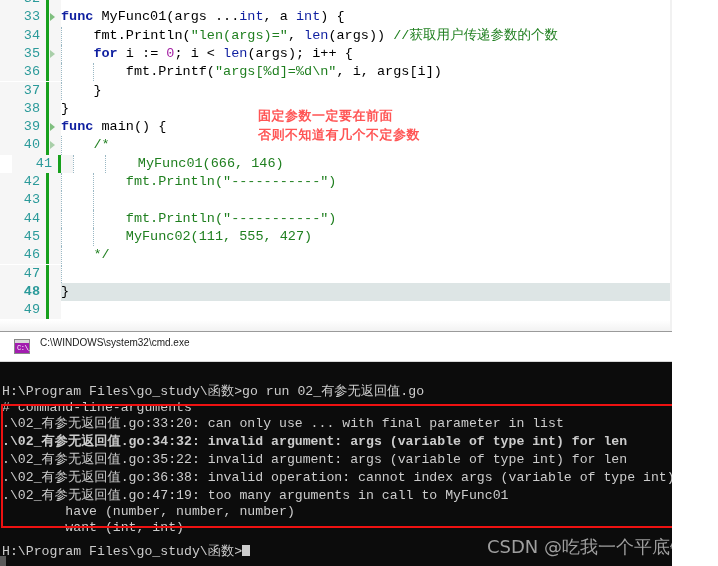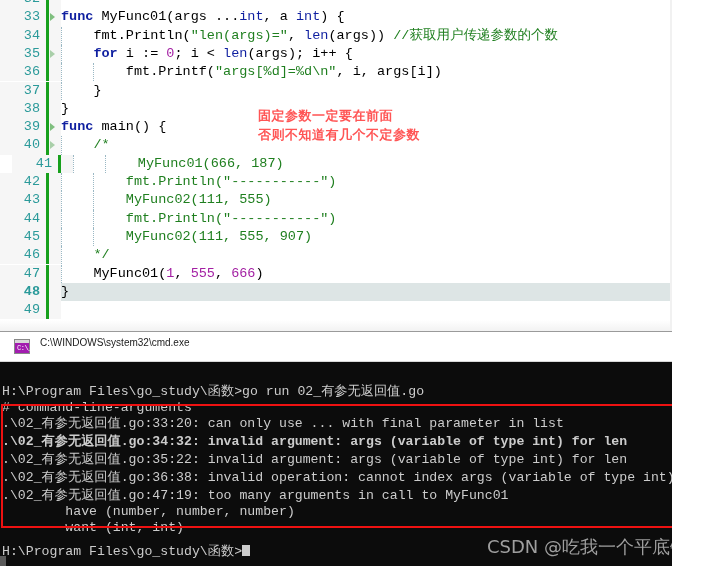--- a/index.html
+++ b/index.html
@@ -328,27 +328,27 @@
       <div class="code-area" id="code-area">
           <div class="code-line" style="top: 0px; position: absolute; left: 0px; width: 700px;"><div class="gutter">32</div><div class="vline"></div><div class="gutter-gap"></div><div class="code-text"></div></div>
           <div class="code-line" style="top: 18.3px; position: absolute; left: 0px; width: 700px;"><div class="gutter">33</div><div class="vline"></div><div class="gutter-gap"></div><div class="fold"></div><div class="code-text"><span class="kw">func</span> <span class="plain">MyFunc01</span>(<span class="plain">args</span> ...<span class="typ">int</span>, <span class="plain">a</span> <span class="typ">int</span>) {</div></div>
           <div class="code-line" style="top: 36.6px; position: absolute; left: 0px; width: 700px;"><div class="gutter">34</div><div class="vline"></div><div class="gutter-gap"></div><div class="indent-guide" style="left: 61px;"></div><div class="code-text">    <span class="plain">fmt</span>.<span class="plain">Println</span>(<span class="str">"len(args)="</span>, <span class="ident">len</span>(<span class="plain">args</span>)) <span class="cmt">//获取用户传递参数的个数</span></div></div>
           <div class="code-line" style="top: 54.9px; position: absolute; left: 0px; width: 700px;"><div class="gutter">35</div><div class="vline"></div><div class="gutter-gap"></div><div class="fold light"></div><div class="indent-guide" style="left: 61px;"></div><div class="code-text">    <span class="kw">for</span> <span class="plain">i</span> := <span class="num">0</span>; <span class="plain">i</span> &lt; <span class="ident">len</span>(<span class="plain">args</span>); <span class="plain">i</span>++ {</div></div>
           <div class="code-line" style="top: 73.2px; position: absolute; left: 0px; width: 700px;"><div class="gutter">36</div><div class="vline"></div><div class="gutter-gap"></div><div class="indent-guide" style="left: 61px;"></div><div class="indent-guide" style="left: 93.4px;"></div><div class="code-text">        <span class="plain">fmt</span>.<span class="plain">Printf</span>(<span class="str">"args[%d]=%d\n"</span>, <span class="plain">i</span>, <span class="plain">args</span>[<span class="plain">i</span>])</div></div>
           <div class="code-line" style="top: 91.5px; position: absolute; left: 0px; width: 700px;"><div class="gutter">37</div><div class="vline"></div><div class="gutter-gap"></div><div class="indent-guide" style="left: 61px;"></div><div class="code-text">    }</div></div>
           <div class="code-line" style="top: 109.8px; position: absolute; left: 0px; width: 700px;"><div class="gutter">38</div><div class="vline"></div><div class="gutter-gap"></div><div class="code-text">}</div></div>
           <div class="code-line" style="top: 128.1px; position: absolute; left: 0px; width: 700px;"><div class="gutter">39</div><div class="vline"></div><div class="gutter-gap"></div><div class="fold"></div><div class="code-text"><span class="kw">func</span> <span class="plain">main</span>() {</div></div>
           <div class="code-line" style="top: 146.4px; position: absolute; left: 0px; width: 700px;"><div class="gutter">40</div><div class="vline"></div><div class="gutter-gap"></div><div class="fold light"></div><div class="indent-guide" style="left: 61px;"></div><div class="code-text"><span class="cmt">    /*</span></div></div>
-          <div class="code-line" style="top: 164.7px; position: absolute; left: 12px; width: 700px;"><div class="gutter">41</div><div class="vline"></div><div class="gutter-gap"></div><div class="indent-guide" style="left: 61px;"></div><div class="indent-guide" style="left: 93.4px;"></div><div class="code-text"><span class="cmt">        MyFunc01(666, 187)</span></div></div>
+          <div class="code-line" style="top: 164.7px; position: absolute; left: 12px; width: 700px;"><div class="gutter">41</div><div class="vline"></div><div class="gutter-gap"></div><div class="indent-guide" style="left: 61px;"></div><div class="indent-guide" style="left: 93.4px;"></div><div class="code-text"><span class="cmt">        MyFunc01(666, 146)</span></div></div>
           <div class="code-line" style="top: 183px; position: absolute; left: 0px; width: 700px;"><div class="gutter">42</div><div class="vline"></div><div class="gutter-gap"></div><div class="indent-guide" style="left: 61px;"></div><div class="indent-guide" style="left: 93.4px;"></div><div class="code-text"><span class="cmt">        fmt.Println("-----------")</span></div></div>
-          <div class="code-line" style="top: 201.3px; position: absolute; left: 0px; width: 700px;"><div class="gutter">43</div><div class="vline"></div><div class="gutter-gap"></div><div class="indent-guide" style="left: 61px;"></div><div class="indent-guide" style="left: 93.4px;"></div><div class="code-text"><span class="cmt">        MyFunc02(111, 555)</span></div></div>
+          <div class="code-line" style="top: 201.3px; position: absolute; left: 0px; width: 700px;"><div class="gutter">43</div><div class="vline"></div><div class="gutter-gap"></div><div class="indent-guide" style="left: 61px;"></div><div class="indent-guide" style="left: 93.4px;"></div></div>
           <div class="code-line" style="top: 219.6px; position: absolute; left: 0px; width: 700px;"><div class="gutter">44</div><div class="vline"></div><div class="gutter-gap"></div><div class="indent-guide" style="left: 61px;"></div><div class="indent-guide" style="left: 93.4px;"></div><div class="code-text"><span class="cmt">        fmt.Println("-----------")</span></div></div>
-          <div class="code-line" style="top: 237.9px; position: absolute; left: 0px; width: 700px;"><div class="gutter">45</div><div class="vline"></div><div class="gutter-gap"></div><div class="indent-guide" style="left: 61px;"></div><div class="indent-guide" style="left: 93.4px;"></div><div class="code-text"><span class="cmt">        MyFunc02(111, 555, 907)</span></div></div>
+          <div class="code-line" style="top: 237.9px; position: absolute; left: 0px; width: 700px;"><div class="gutter">45</div><div class="vline"></div><div class="gutter-gap"></div><div class="indent-guide" style="left: 61px;"></div><div class="indent-guide" style="left: 93.4px;"></div><div class="code-text"><span class="cmt">        MyFunc02(111, 555, 427)</span></div></div>
           <div class="code-line" style="top: 256.2px; position: absolute; left: 0px; width: 700px;"><div class="gutter">46</div><div class="vline"></div><div class="gutter-gap"></div><div class="indent-guide" style="left: 61px;"></div><div class="code-text"><span class="cmt">    */</span></div></div>
-          <div class="code-line" style="top: 274.5px; position: absolute; left: 0px; width: 700px; padding-left: 24px;"><div class="gutter">47</div><div class="vline"></div><div class="gutter-gap"></div><div class="indent-guide" style="left: 61px;"></div><div class="code-text">    <span class="plain">MyFunc01</span>(<span class="num">1</span>, <span class="num">555</span>, <span class="num">666</span>)</div></div>
+          <div class="code-line" style="top: 274.5px; position: absolute; left: 0px; width: 700px; padding-left: 24px;"><div class="gutter">47</div><div class="vline"></div><div class="gutter-gap"></div><div class="indent-guide" style="left: 61px;"></div></div>
           <div class="code-line" style="top: 292.8px; position: absolute; left: 0px; width: 700px;"><div class="hl-row"></div><div class="gutter" style="font-weight: bold;">48</div><div class="vline"></div><div class="gutter-gap"></div><div class="code-text">}</div></div>
           <div class="code-line" style="top: 311.1px; position: absolute; left: 0px; width: 700px;"><div class="gutter">49</div><div class="vline"></div><div class="gutter-gap"></div><div class="code-text"></div></div>
         </div>
       <div class="editor-bottom-edge"></div>
     </div>
 
     <div class="minimap-gap"></div>
     <div class="v-scroll-track"></div>
     <div class="v-scroll-thumb"></div>
     <div class="far-right"></div>

